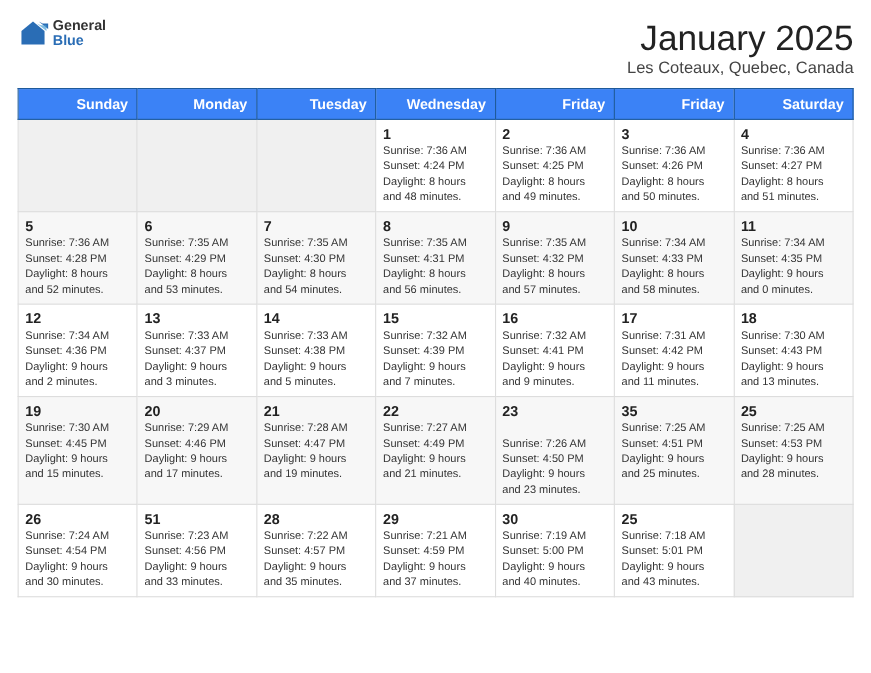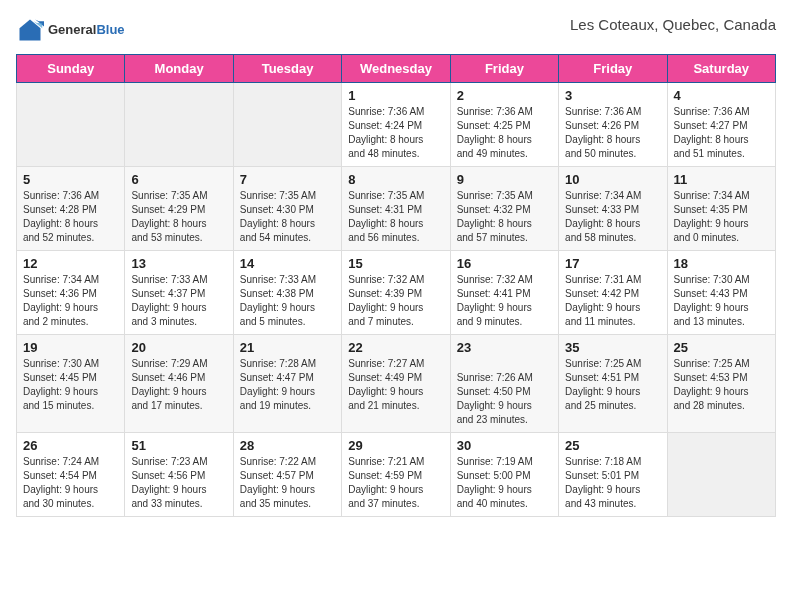--- a/index.html
+++ b/index.html
@@ -16,21 +16,21 @@
       align-items: flex-start;
       margin-bottom: 10px;
     }
     .logo {
       display: flex;
       align-items: center;
       gap: 4px;
     }
     .logo-text {
       display: flex;
-      flex-direction: row;
+      flex-direction: column;
       font-size: 13px;
       font-weight: bold;
       line-height: 1.1;
     }
     .logo-text span:first-child { color: #333; }
     .logo-text span:last-child { color: #2a6db5; }
     .logo-icon {
       width: 28px;
       height: 28px;
     }
@@ -47,26 +47,26 @@
       font-weight: normal;
       color: #444;
       text-align: right;
     }
     .calendar-table {
       width: 100%;
       border-collapse: collapse;
       border: 1px solid #ccc;
     }
     .calendar-table th {
-      background: #ec4899;
+      background: #3b82f6;
       color: #fff;
       font-size: 13px;
       font-weight: bold;
       padding: 6px 8px;
-      text-align: center;
+      text-align: right;
       border: 1px solid #1f5a9a;
     }
     .calendar-table td {
       vertical-align: top;
       padding: 5px 6px;
       border: 1px solid #ddd;
       width: calc(100% / 7);
       min-height: 80px;
       font-size: 10.5px;
       color: #333;
@@ -100,20 +100,21 @@
       <polygon points="16,4 28,14 28,28 4,28 4,14" fill="#2a6db5"></polygon>
       <polygon points="22,4 32,12 32,6 26,6" fill="#2a6db5"></polygon>
       <polygon points="20,6 30,14 30,8 24,8" fill="#4a9fd5" opacity="0.7"></polygon>
     </svg>
     <div class="logo-text">
       <span>General</span>
       <span>Blue</span>
     </div>
   </div>
   <div class="title-section">
+    <h1>January 2025</h1>
     <h2>Les Coteaux, Quebec, Canada</h2>
   </div>
 </div>
 
 <table class="calendar-table">
   <thead>
     <tr>
     <th>Sunday</th>
         <th>Monday</th>
         <th>Tuesday</th>

